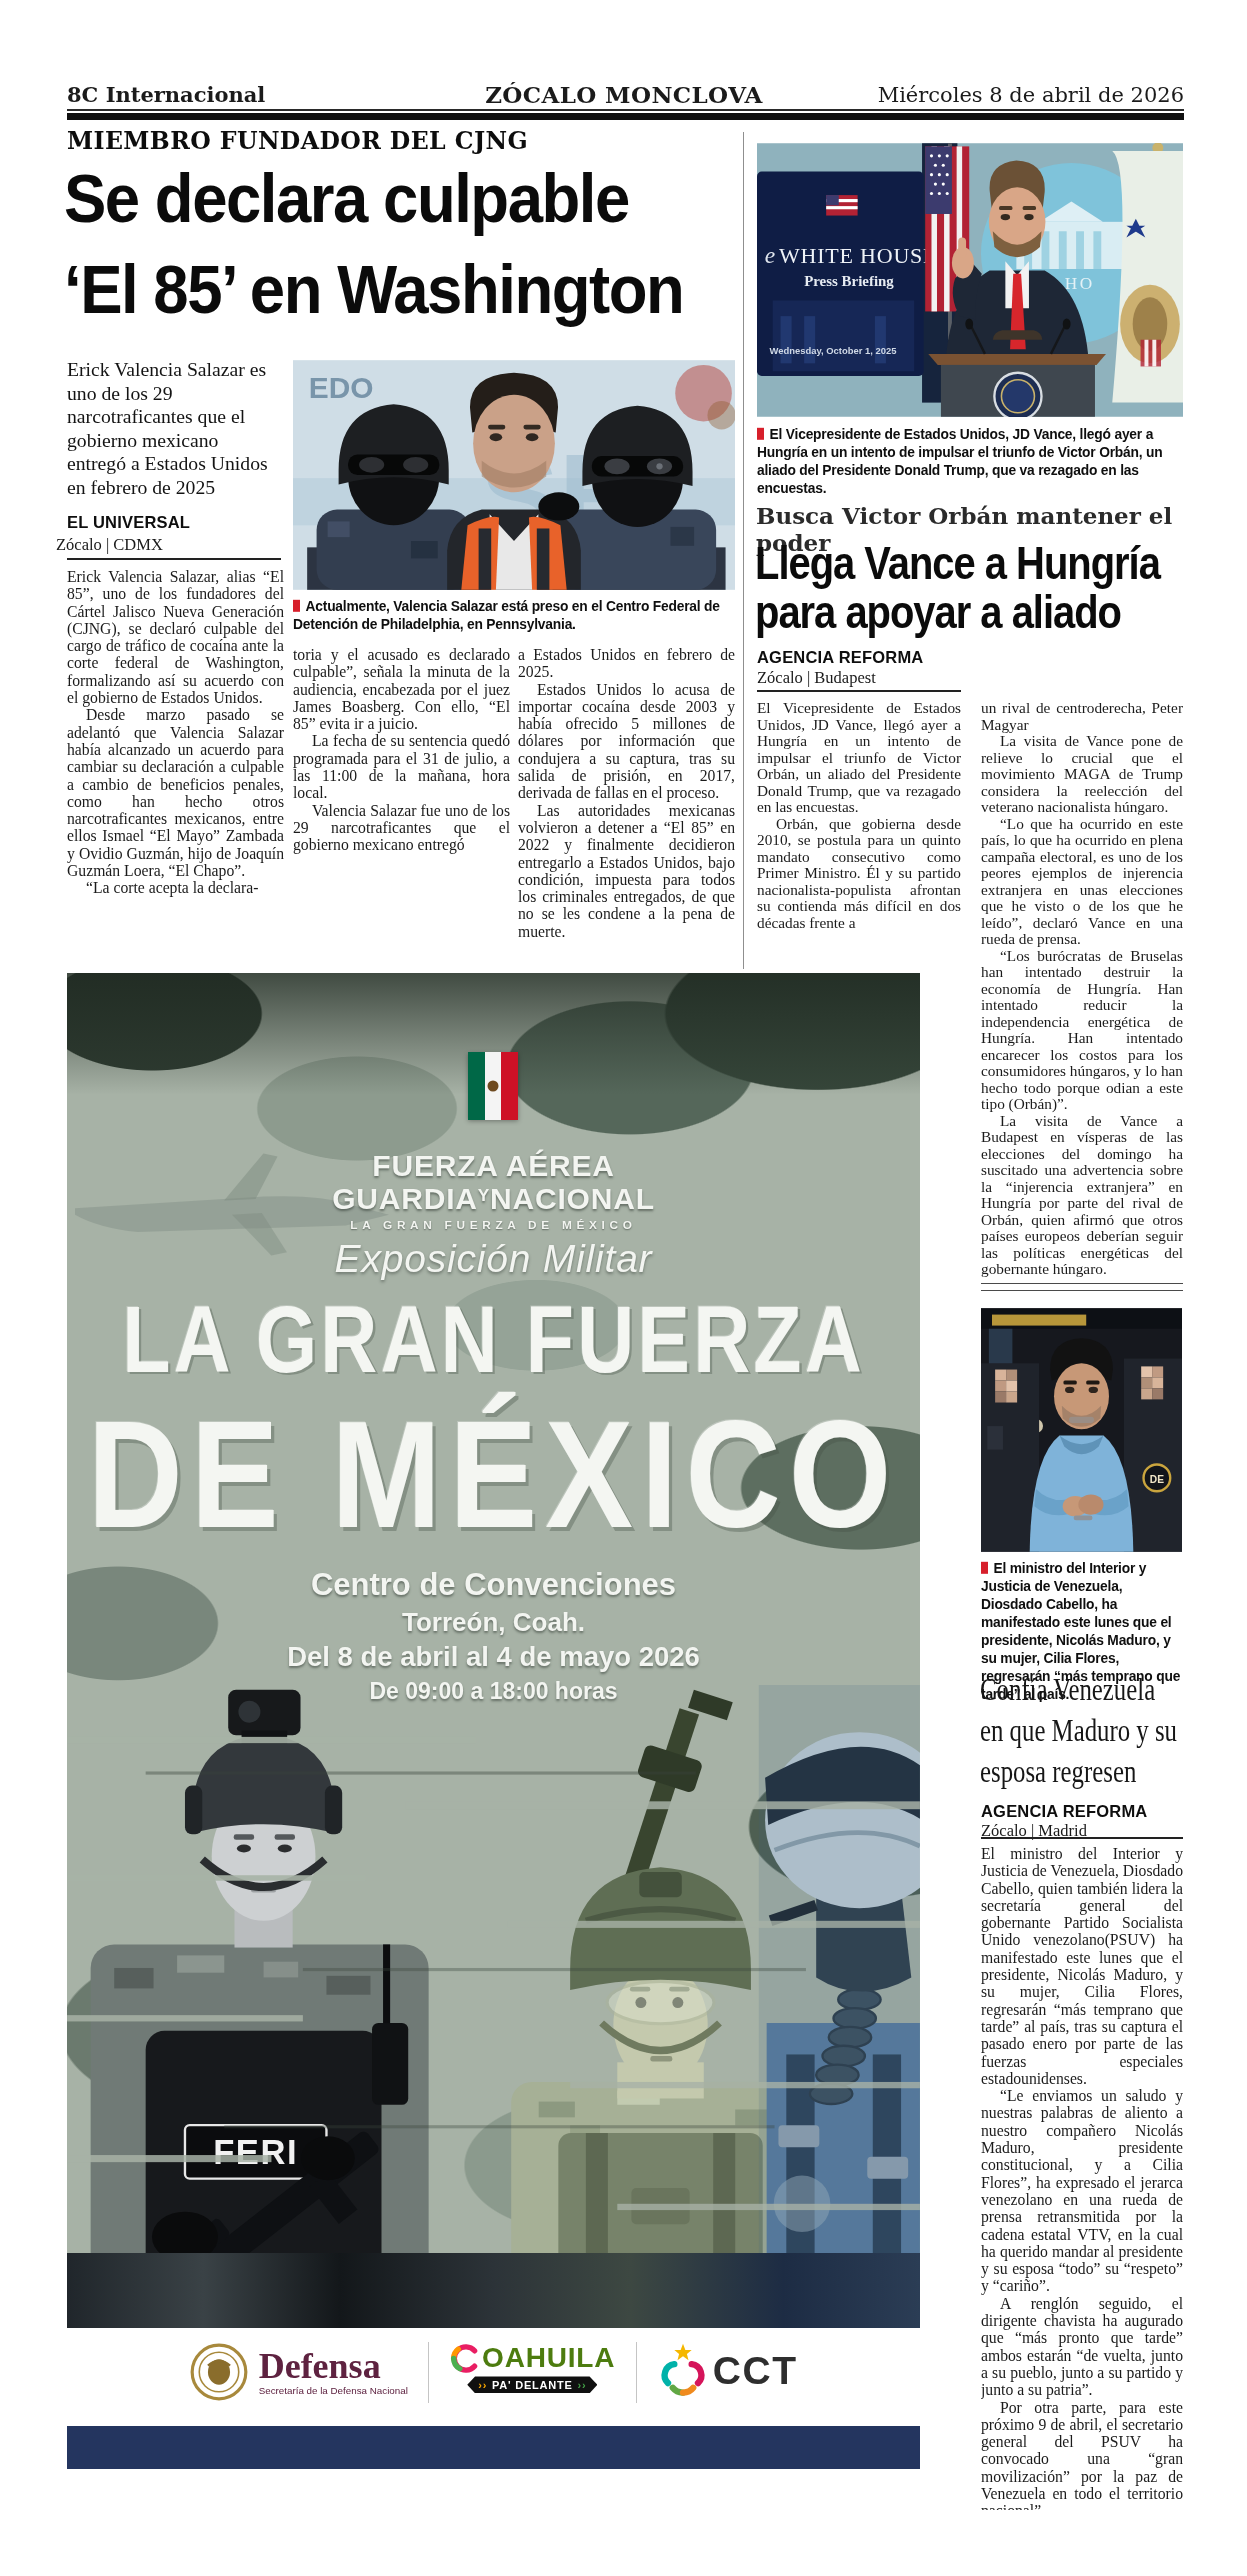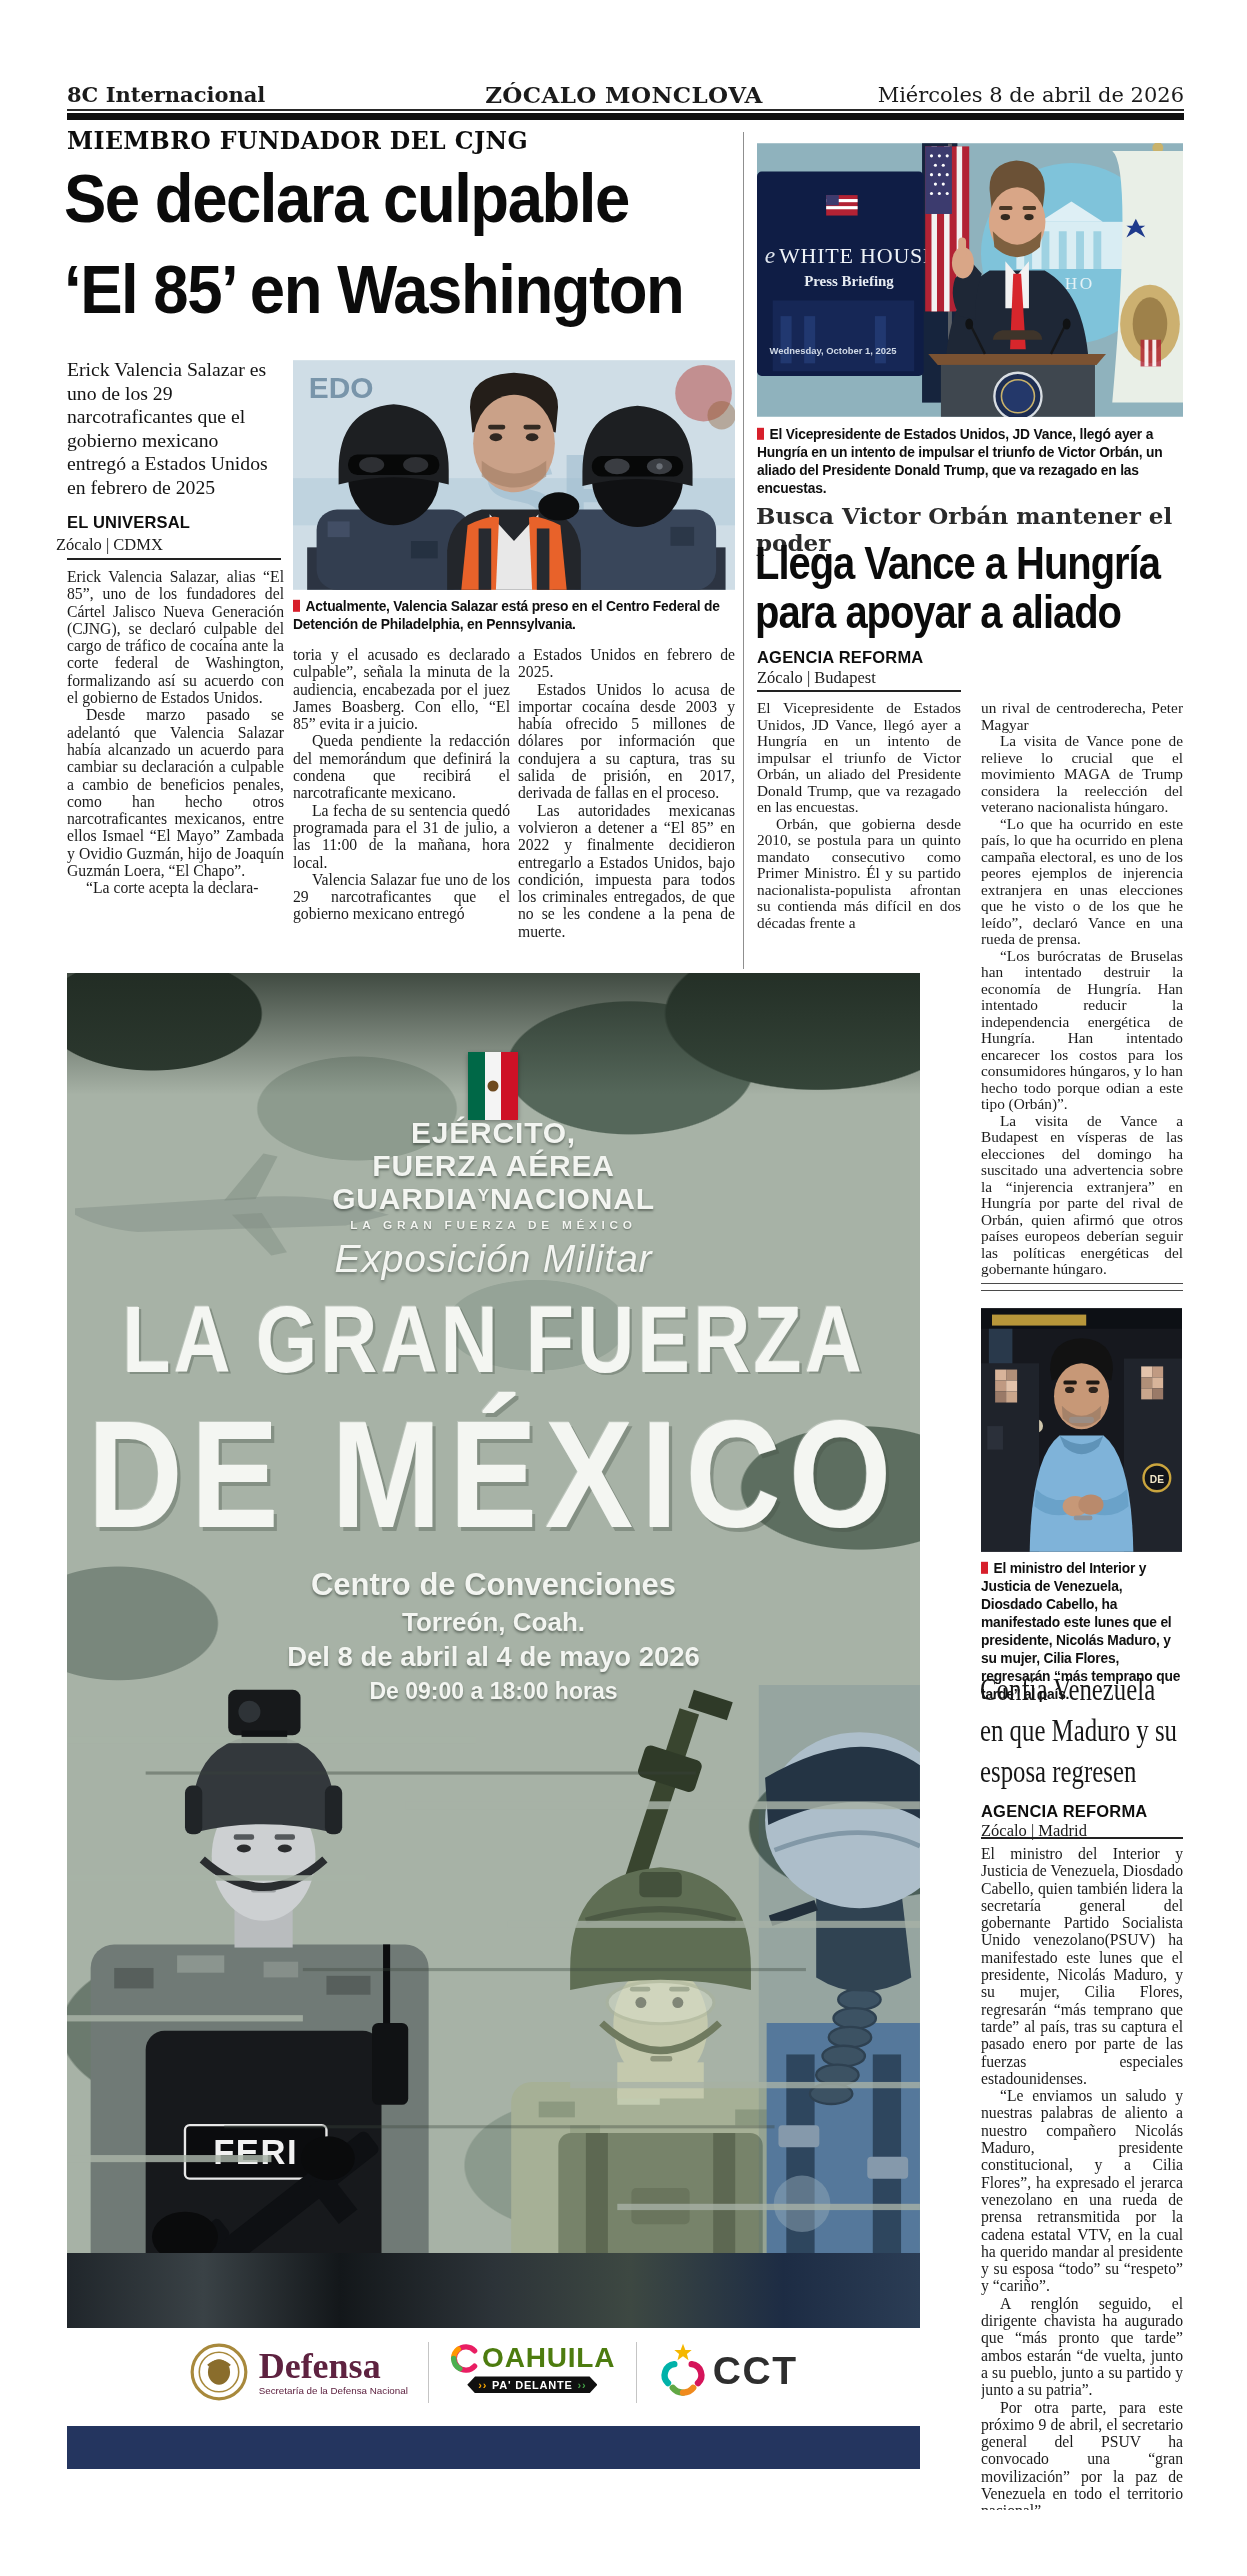--- a/index.html
+++ b/index.html
@@ -169,21 +169,20 @@
         <ellipse cx="338" cy="186" rx="26" ry="18" fill="#0c0d0e"></ellipse>
       </g>
     </svg>
   </div>
   <div class="abs caption" style="left:293px;top:598px;width:442px;">
     <span class="cap-marker"></span><span>Actualmente, Valencia Salazar está preso en el Centro Federal de Detención de Philadelphia, en Pennsylvania.</span>
   </div>
 
   <div class="abs body-col" style="left:293px;top:646px;width:217px;height:293px;">
     <p>toria y el acusado es declarado culpable”, señala la minuta de la audiencia, encabezada por el juez James Boasberg. Con ello, “El 85” evita ir a juicio.</p>
-    <p class="ind">Queda pendiente la redacción del memorándum que definirá la condena que recibirá el narcotraficante mexicano.</p>
     <p class="ind">La fecha de su sentencia quedó programada para el 31 de julio, a las 11:00 de la mañana, hora local.</p>
     <p class="ind">Valencia Salazar fue uno de los 29 narcotraficantes que el gobierno mexicano entregó</p>
   </div>
   <div class="abs body-col" style="left:518px;top:646px;width:217px;height:293px;">
     <p>a Estados Unidos en febrero de 2025.</p>
     <p class="ind">Estados Unidos lo acusa de importar cocaína desde 2003 y había ofrecido 5 millones de dólares por información que condujera a su captura, tras su salida de prisión, en 2017, derivada de fallas en el proceso.</p>
     <p class="ind">Las autoridades mexicanas volvieron a detener a “El 85” en 2022 y finalmente decidieron entregarlo a Estados Unidos, bajo condición, impuesta para todos los criminales entregados, de que no se les condene a la pena de muerte.</p>
   </div>
 
   <div class="abs vdiv"></div>
@@ -396,21 +395,20 @@
     </svg>
 
     <div class="abs ad-flag">
       <div style="background:#006847;"></div>
       <div style="background:#f4f4f4;position:relative;">
         <div style="position:absolute;left:50%;top:50%;width:11px;height:11px;transform:translate(-50%,-50%);border-radius:50%;background:#6e4a1f;"></div>
       </div>
       <div style="background:#ce1126;"></div>
     </div>
 
-    <div class="abs ad-c ad-branch" style="top:143px;">EJÉRCITO,</div>
     <div class="abs ad-c ad-branch" style="top:176px;">FUERZA AÉREA</div>
     <div class="abs ad-c ad-branch" style="top:209px;">
       <span>GUARDIA</span><span class="ad-sup">Y</span><span>NACIONAL</span>
     </div>
     <div class="abs ad-c ad-tag" style="top:245px;">LA GRAN FUERZA DE MÉXICO</div>
     <div class="abs ad-c ad-event" style="top:264px;">Exposición Militar</div>
     <div class="abs ad-c ad-t1" style="top:311px;">LA GRAN FUERZA</div>
     <div class="abs ad-c ad-t2" style="top:415px;">DE MÉXICO</div>
     <div class="abs ad-c ad-venue" style="top:594px;">Centro de Convenciones</div>
     <div class="abs ad-c ad-city" style="top:634px;">Torreón, Coah.</div>

